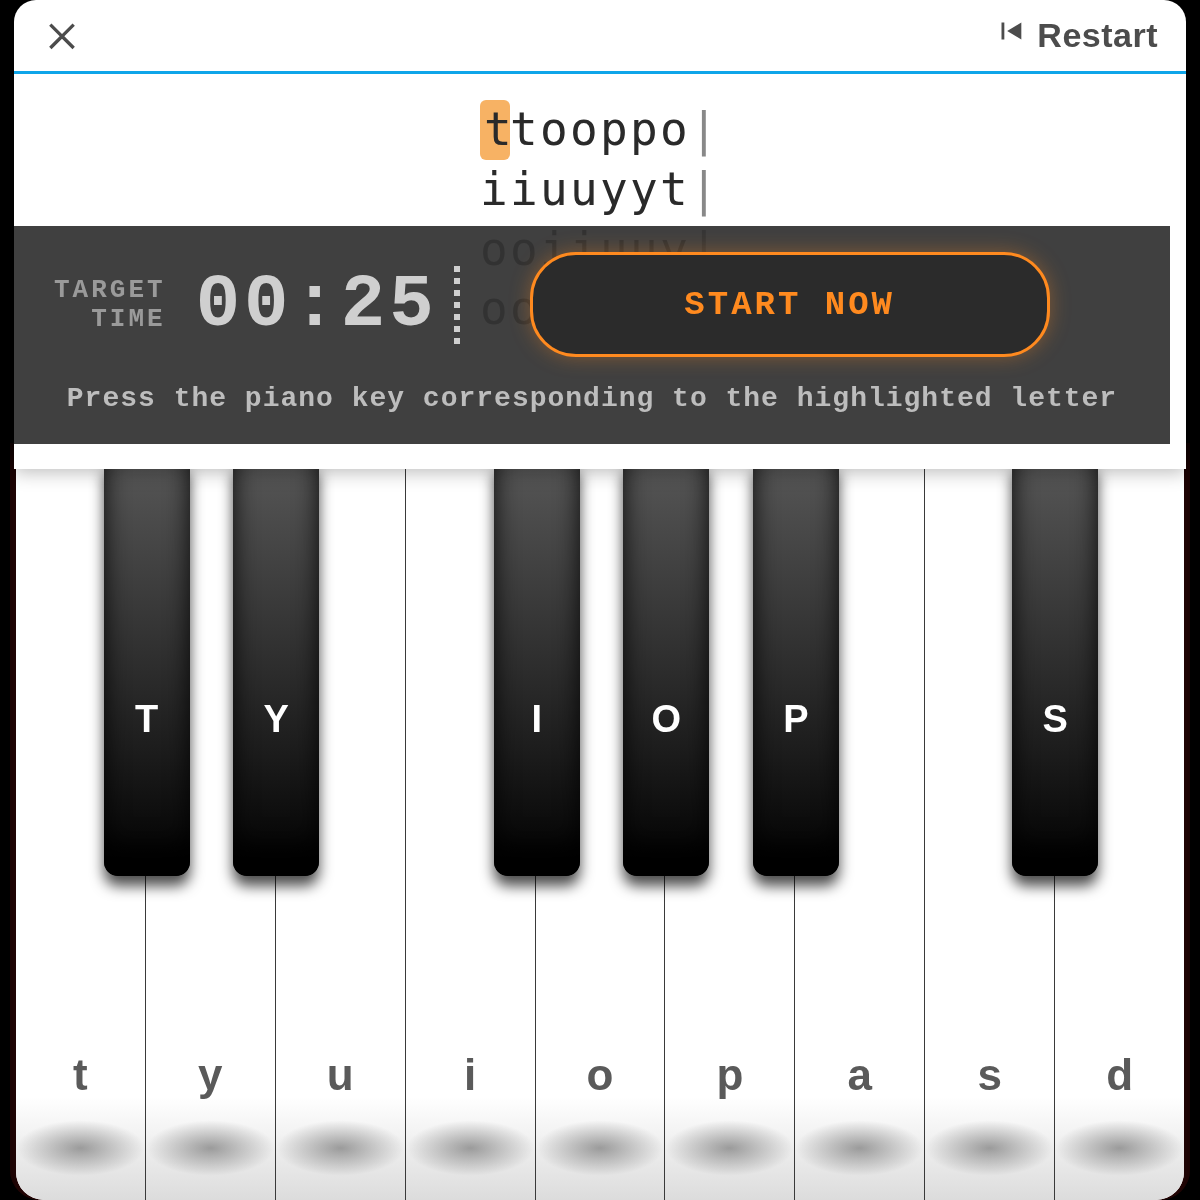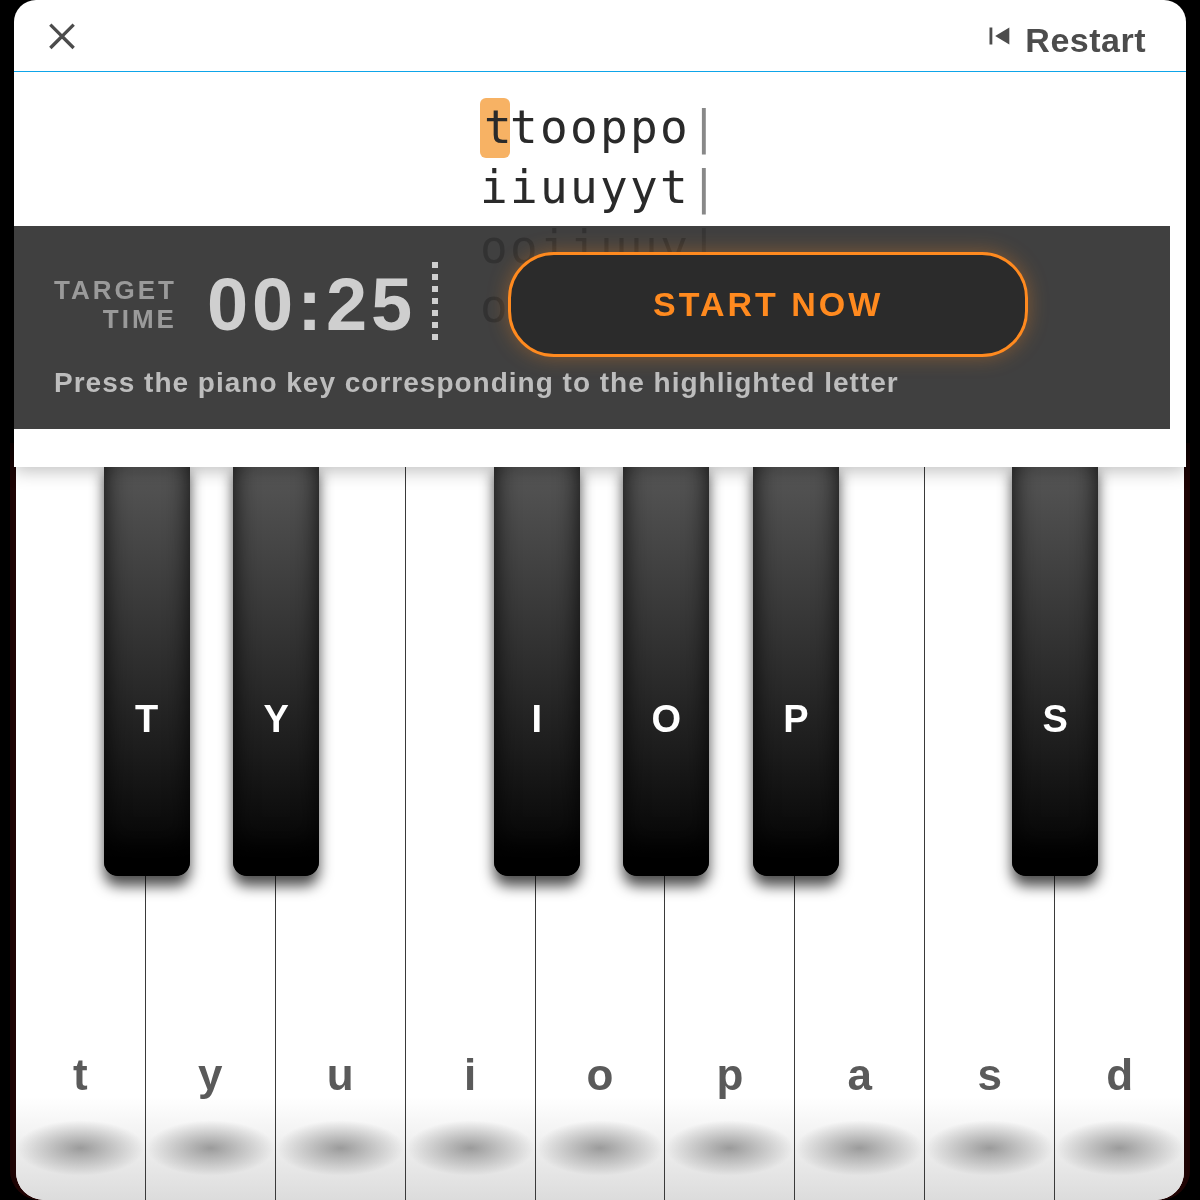--- a/index.html
+++ b/index.html
@@ -17,23 +17,23 @@
     position:absolute;
     left:14px; right:14px; top:0px;
     background:#ffffff;
     border-radius:22px 22px 0 0;
     box-shadow:0 4px 18px rgba(0,0,0,.25);
     z-index:20;
     overflow:hidden;
   }
   .sheet-header{
     display:flex;
-    align-items:flex-end;
-    padding:14px 40px 10px 28px;
-    border-bottom:1px solid #0ea5e9;
+    align-items:flex-start;
+    padding:14px 28px 10px 28px;
+    border-bottom:3px solid #0ea5e9;
     color:#4c4c4c;
   }
   .close-btn{
     font-size:46px;
     font-weight:800;
     color:#4c4c4c;
     cursor:pointer;
     user-select:none;
     line-height:1;
   }
@@ -74,37 +74,38 @@
 
   
   .overlay{
     position:absolute;
     left:0; right:16px;
     top:226px;
     background:rgba(30,30,30,.85);
     padding:26px 40px 30px 40px;
     color:#b0b0b0;
     z-index:25;
+    font-family:Liberation Mono, monospace;
   }
   .overlay-top{
     display:flex; align-items:center;
     gap:30px;
   }
   .target-label{
     font-size:26px; font-weight:800;
     letter-spacing:3px;
     line-height:1.1;
     text-align:right;
     color:#9a9a9a;
   }
   .target-time{
     font-size:74px; font-weight:800;
     color:#cfcfcf;
     letter-spacing:4px;
-    display:flex; 
+    display:flex; align-items:center;
   }
   .tick-divider{
     width:6px; height:78px;
     margin-left:16px;
     background:repeating-linear-gradient(#cfcfcf 0 6px, transparent 6px 12px);
   }
   .start-btn{
     margin-left:40px;
     flex:1;
     max-width:520px;
@@ -114,22 +115,22 @@
     background:#2b2b2b;
     color:#ff8a1f;
     font-size:34px;
     font-weight:800;
     letter-spacing:3px;
     display:flex; align-items:center; justify-content:center;
     cursor:pointer;
     box-shadow:0 0 20px rgba(255,138,31,.35);
   }
   .instruction{
-    margin-top:10px;
-    text-align:left;
+    margin-top:26px;
+    text-align:center;
     font-size:28px;
     font-weight:700;
     color:#bdbdbd;
     letter-spacing:1px;
   }
 
   
   .piano-outer{
     position:absolute;
     left:10px; right:10px;

